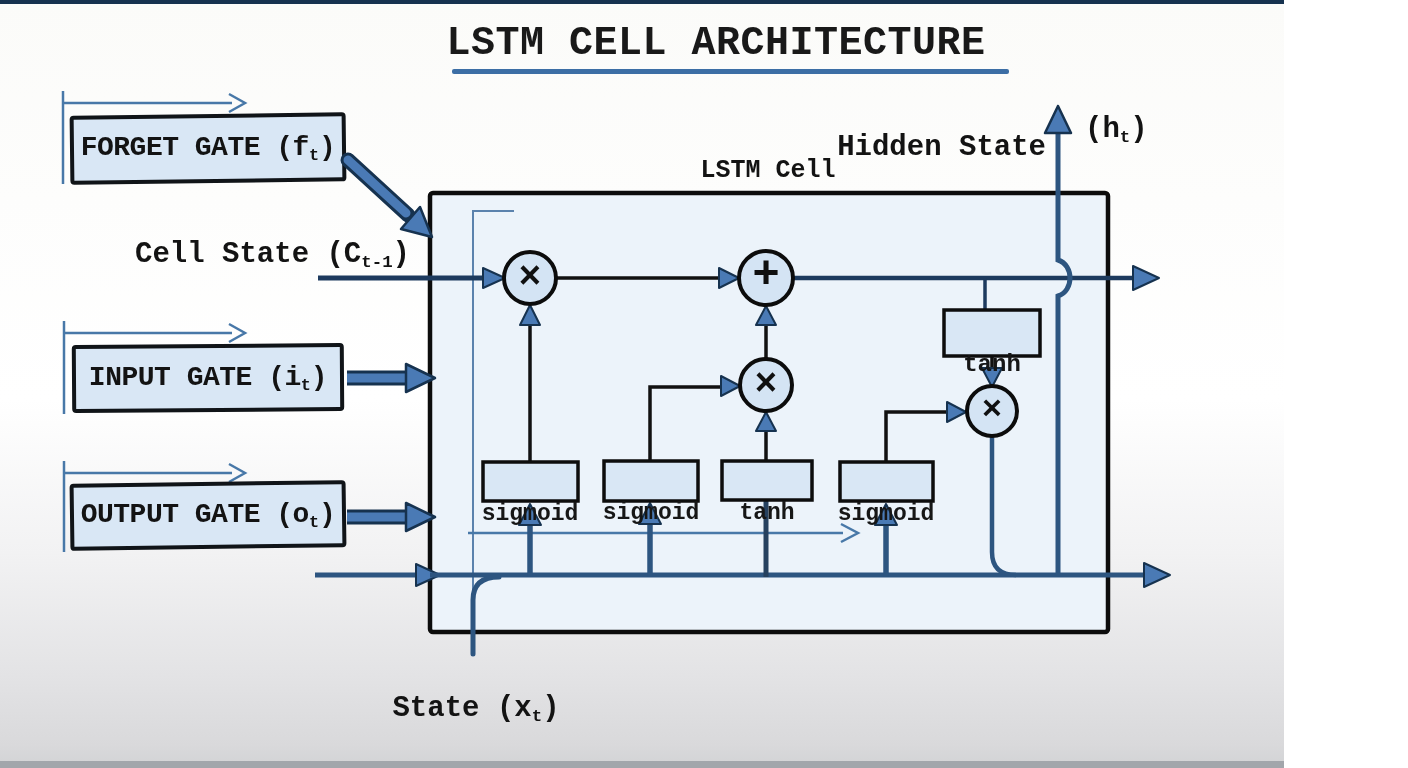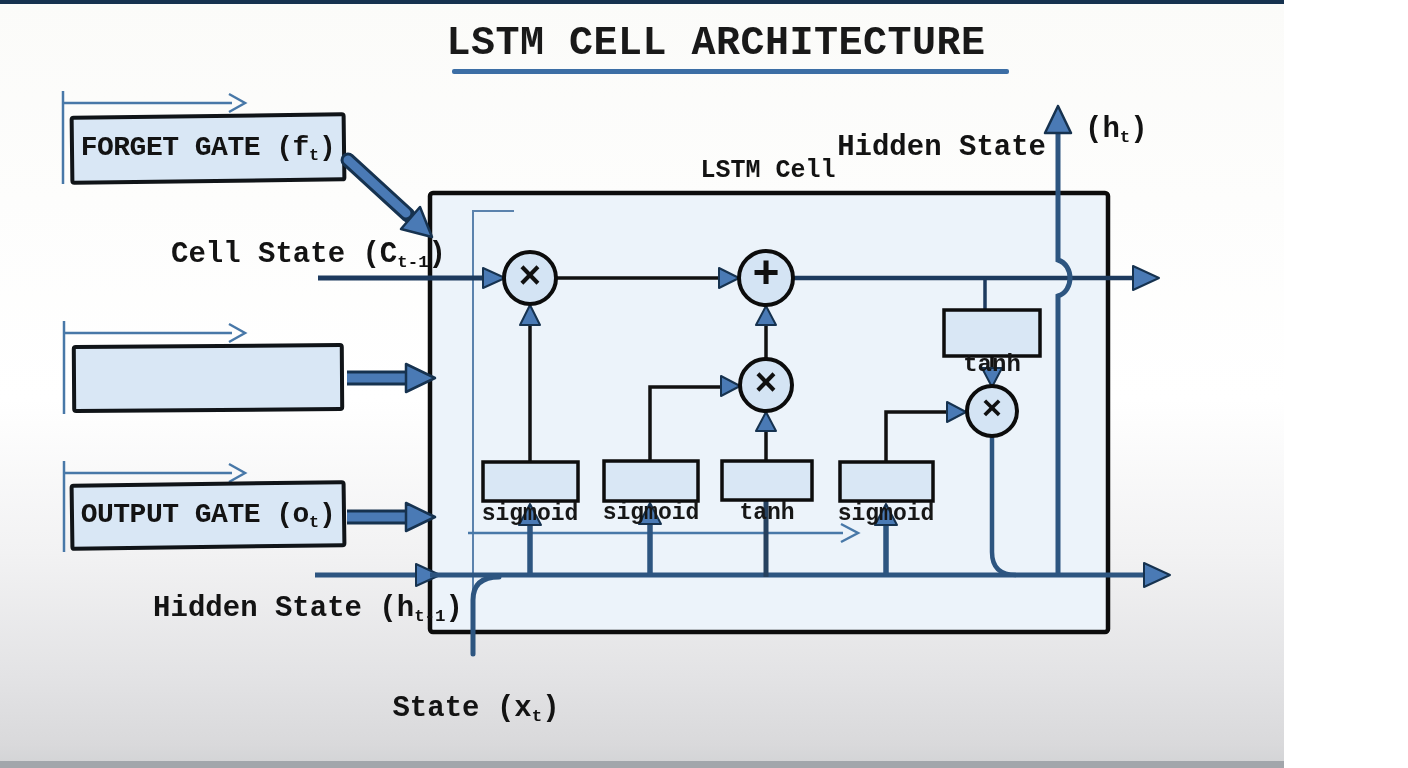--- a/index.html
+++ b/index.html
@@ -138,24 +138,24 @@
     <rect x="604" y="461" width="94" height="40" fill="#d9e7f5" stroke="#0d0d0d" stroke-width="3.5"></rect>
     <rect x="722" y="461" width="90" height="39" fill="#d9e7f5" stroke="#0d0d0d" stroke-width="3.5"></rect>
     <rect x="840" y="462" width="93" height="39" fill="#d9e7f5" stroke="#0d0d0d" stroke-width="3.5"></rect>
     <rect x="944" y="310" width="96" height="46" fill="#d9e7f5" stroke="#0d0d0d" stroke-width="3.5"></rect>
   </svg>
 
   <div class="lbl title center">LSTM CELL ARCHITECTURE</div>
   <div class="title-underline"></div>
 
   <div class="lbl gate-lbl center" style="left:208px;top:149px;"><span>FORGET GATE (f</span><span class="sub">t</span><span>)</span></div>
+  <div class="lbl gate-lbl center" style="left:208px;top:379px;"><span>INPUT GATE (i</span><span class="sub">t</span><span>)</span></div>
   <div class="lbl gate-lbl center" style="left:208px;top:516px;text-align:center;"><span>OUTPUT GATE (o</span><span class="sub">t</span><span>)</span></div>
 
-  <div class="lbl sig-lbl rightal" style="left:410px;top:256px;margin-left:36px;"><span>Cell State (C</span><span class="sub">t-1</span><span>)</span></div>
-  <div class="lbl sig-lbl center" style="left:308px;top:610px;"><span>Hidden State (h</span><span class="sub">t-1</span><span>)</span></div>
+  <div class="lbl sig-lbl rightal" style="left:410px;top:256px;"><span>Cell State (C</span><span class="sub">t-1</span><span>)</span></div>
   <div class="lbl sig-lbl rightal" style="left:1046px;top:147px;">Hidden State</div>
   <div class="lbl sig-lbl leftal" style="left:1078px;top:131px;margin-left:7px;"><span>(h</span><span class="sub">t</span><span>)</span></div>
   <div class="lbl sig-lbl center" style="left:476px;top:710px;"><span>State (x</span><span class="sub">t</span><span>)</span></div>
   <div class="lbl cellname-lbl center" style="left:768px;top:170px;">LSTM Cell</div>
 
   <div class="lbl node-lbl center" style="left:530px;top:482px;">sigmoid</div>
   <div class="lbl node-lbl center" style="left:651px;top:481px;">sigmoid</div>
   <div class="lbl node-lbl center" style="left:767px;top:481px;">tanh</div>
   <div class="lbl node-lbl center" style="left:886px;top:482px;">sigmoid</div>
   <div class="lbl node-lbl center" style="left:992px;top:333px;font-size:24px;">tanh</div>

